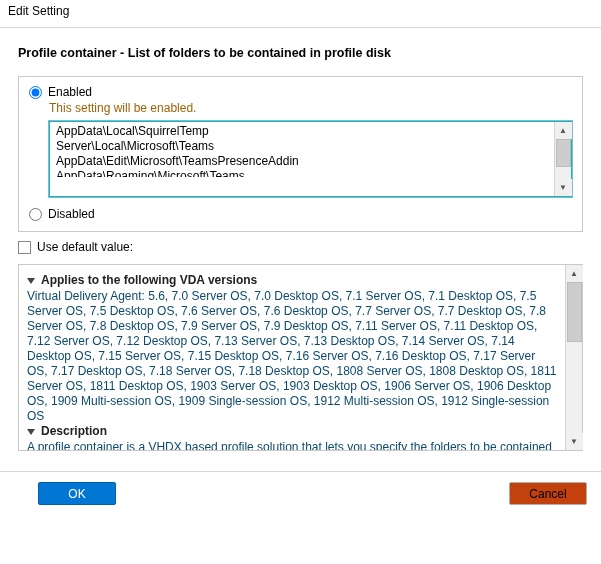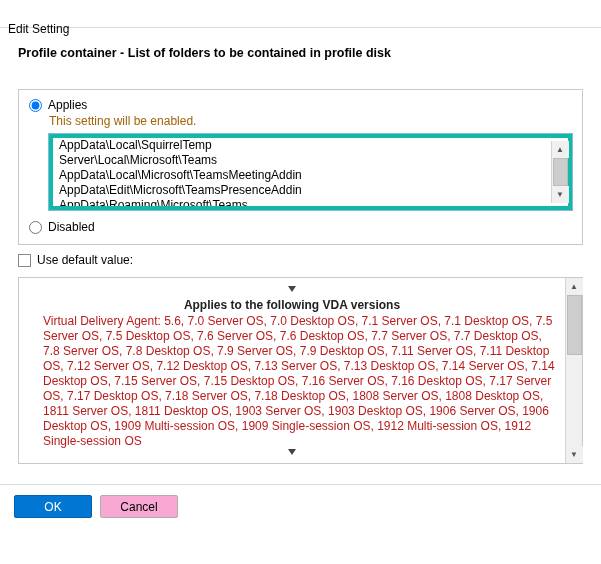--- a/index.html
+++ b/index.html
@@ -8,55 +8,54 @@
     font-family: "Segoe UI", Tahoma, sans-serif;
     font-size: 12px;
     color: #000;
     background: #fff;
     width: 601px;
     height: 564px;
     overflow: hidden;
   }
   .titlebar {
     height: 28px;
-    padding: 22px 8px 0 8px;
+    padding: 4px 8px 0 8px;
     border-bottom: 1px solid #d9d9d9;
     font-size: 12px;
   }
   .content {
     padding: 18px 18px 0 18px;
   }
   .setting-title {
     font-weight: 600;
     font-size: 12.5px;
-    margin-bottom: 29px;
+    margin-bottom: 16px;
   }
   .radio-group {
     border: 1px solid #c9c9c9;
     padding: 8px 10px 10px 10px;
     background: #fff;
   }
   .radio-row {
     display: flex;
     align-items: center;
     gap: 6px;
   }
   .radio-hint {
     margin-left: 20px;
     color: #a16207;
     margin-top: 2px;
   }
   .list-frame {
     margin: 6px 0 10px 20px;
-    border: 4px solid #14b8a6;
+    border: 1px solid #14b8a6;
     outline: 1px solid #86b7e2;
     display: flex;
     height: 76px;
     background: #fff;
-    align-items: center;
   }
   .list-body {
     flex: 1;
     overflow: hidden;
     padding: 2px 6px;
     line-height: 15px;
     white-space: nowrap;
   }
   .list-body div.partial {
     height: 8px;
@@ -107,46 +106,46 @@
     background:#f0f0f0;
     border-left:1px solid #d4d4d4;
     display:flex;flex-direction:column;align-items:center;
   }
   .info-thumb {
     flex:0 0 60px;width:15px;margin:0 1px;
     background:#cdcdcd;border:1px solid #bbb;
   }
   .sect-head {
     display:flex;align-items:center;gap:6px;
-    font-weight:600;color:#222;margin:2px 0 1px 0;flex-direction:column;
+    font-weight:600;color:#222;margin:2px 0 1px 0;
   }
   .caret {
     width:0;height:0;border-left:4px solid transparent;border-right:4px solid transparent;border-top:6px solid #444;
   }
   .sect-body {
-    margin-left:16px;
-    color:#b91c1c;
+    color:#0c4a6e;
   }
   .divider {
     border-top:1px solid #d9d9d9;
     margin-top:20px;
   }
   .footer {
     display:flex;
-    justify-content:flex-start;
+    justify-content:space-between;
     gap:8px;
     padding: 10px 14px;
+    margin-left: 24px;
   }
   .btn {
     min-width:78px;
     height:23px;
     padding:0 14px;
     font-size:12px;
     border:1px solid #adadad;
-    background:#f9a8d4;
+    background:#c2410c;
     border-radius:2px;
     display:flex;align-items:center;justify-content:center;
   }
   .btn-primary {
     background:#0176d3;
     border-color:#0160b0;
     color:#fff;
   }
   input[type=radio]{ margin:0; }
 </style>
@@ -158,29 +157,28 @@
 </div>
 
 <div class="content">
 
   <div class="setting-title">Profile container - List of folders to be contained in profile disk</div>
 
   <div class="radio-group">
 
     <label class="radio-row">
       <input type="radio" name="v" checked="" style="">
-      <span>Applies</span>
+      <span>Enabled</span>
     </label>
     <div class="radio-hint">This setting will be enabled.</div>
 
     <div class="list-frame">
       <div class="list-body">
         <div>AppData\Local\SquirrelTemp</div>
         <div>Server\Local\Microsoft\Teams</div>
-        <div>AppData\Local\Microsoft\TeamsMeetingAddin</div>
         <div>AppData\Edit\Microsoft\TeamsPresenceAddin</div>
         <div class="partial">AppData\Roaming\Microsoft\Teams</div>
       </div>
       <div class="list-scroll">
         <div class="sb-btn">▲</div>
         <div class="sb-thumb"></div>
         <div class="sb-track"></div>
         <div class="sb-btn">▼</div>
       </div>
     </div>

